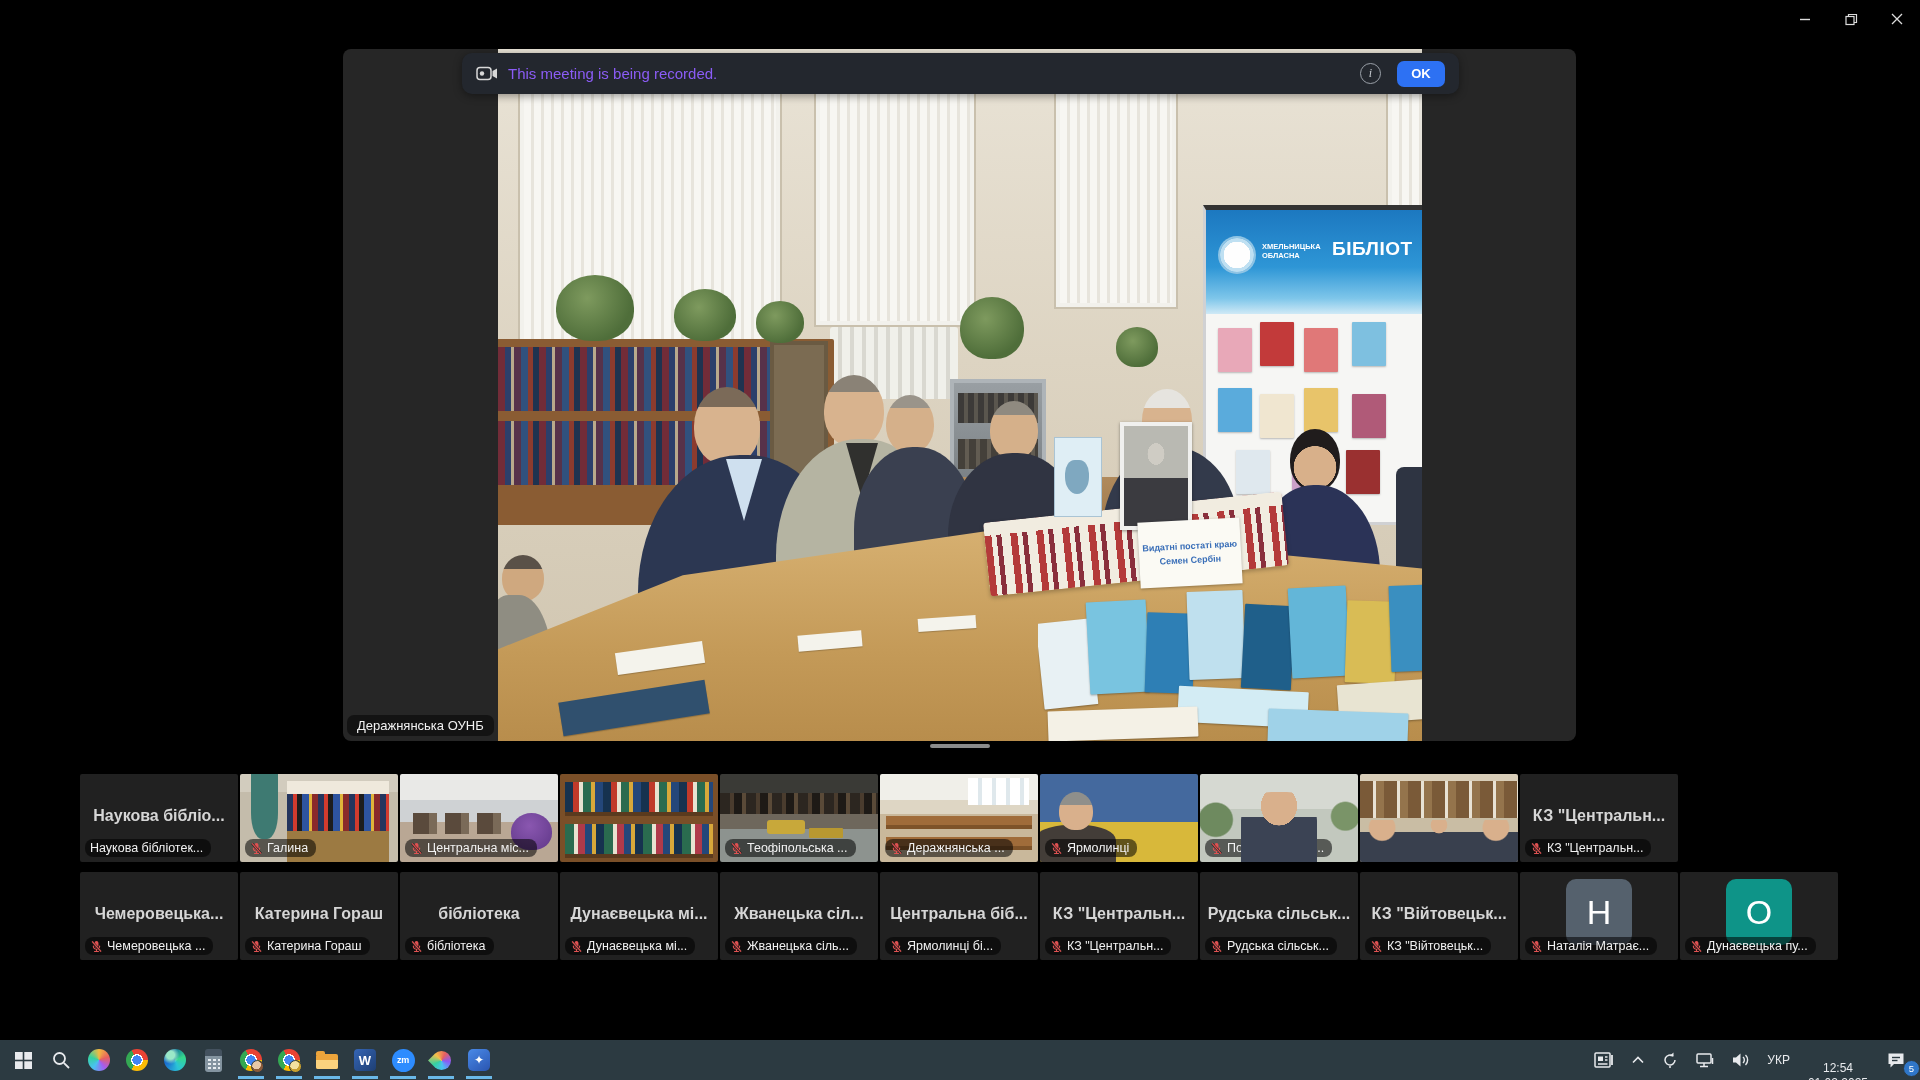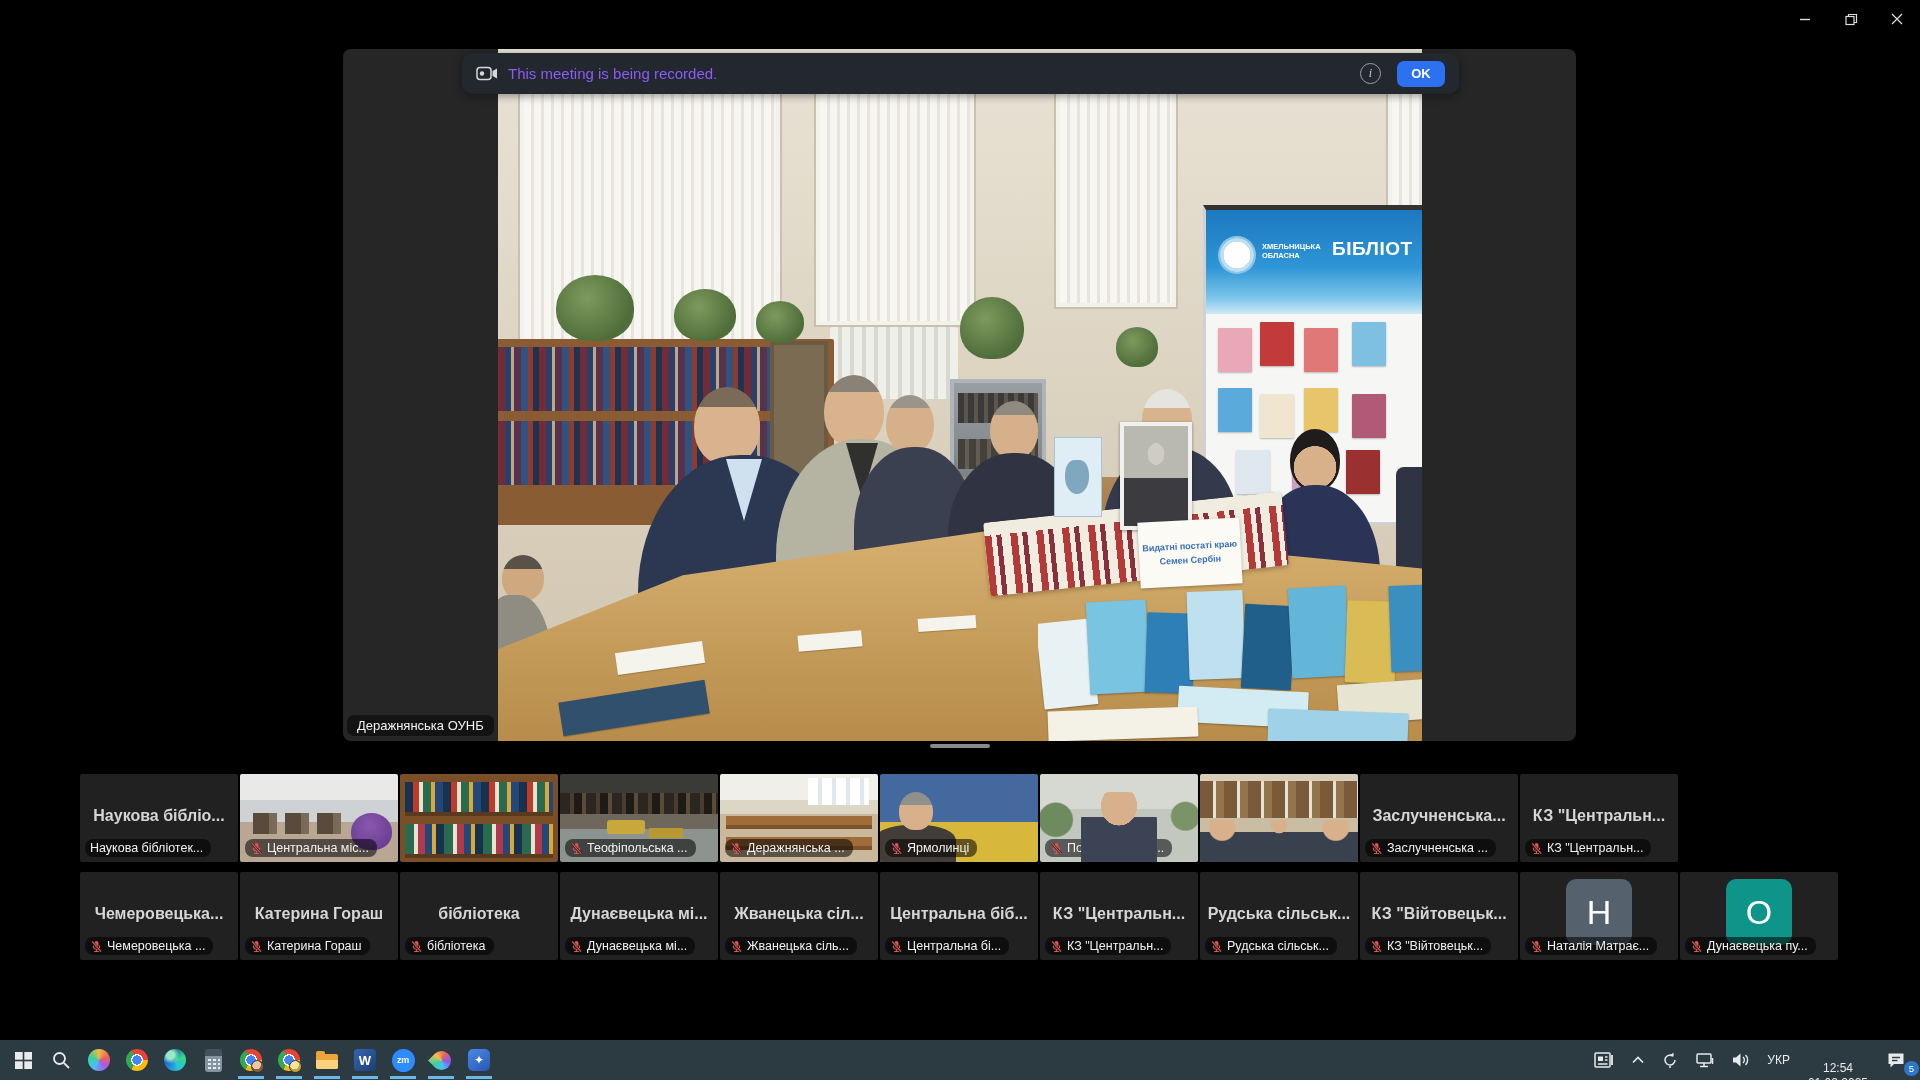--- a/index.html
+++ b/index.html
@@ -377,20 +377,31 @@
 
 <div class="drag-handle"></div>
 
 <div class="strip" id="row1">
     <div class="tile">
       <div class="bigname">Наукова бібліо...</div>
       <div class="tlabel">
         <span>Наукова бібліотек...</span>
       </div>
     </div>
+    <div class="tile video sc-galyna">
+      <div class="tlabel">
+        <svg class="mic" width="13" height="13" viewBox="0 0 16 16">
+          <path d="M8 1.3a2.4 2.4 0 0 1 2.4 2.4v3.4a2.4 2.4 0 1 1-4.8 0V3.7A2.4 2.4 0 0 1 8 1.3z" fill="#e05252"></path>
+          <path d="M3.4 7.4a.7.7 0 0 1 1.4.1 3.2 3.2 0 0 0 6.4 0 .7.7 0 0 1 1.4-.1 4.6 4.6 0 0 1-3.9 4.4v1.6h1.7a.7.7 0 1 1 0 1.4H5.6a.7.7 0 1 1 0-1.4h1.7v-1.6A4.6 4.6 0 0 1 3.4 7.4z" fill="#e05252"></path>
+          <line x1="2.6" y1="1.8" x2="13.6" y2="14.2" stroke="#1d1d1d" stroke-width="2.6"></line>
+          <line x1="2.6" y1="1.8" x2="13.6" y2="14.2" stroke="#e05252" stroke-width="1.5"></line>
+        </svg>
+        <span>Галина</span>
+      </div>
+    </div>
     <div class="tile video sc-central">
       <div class="tlabel">
         <svg class="mic" width="13" height="13" viewBox="0 0 16 16">
           <path d="M8 1.3a2.4 2.4 0 0 1 2.4 2.4v3.4a2.4 2.4 0 1 1-4.8 0V3.7A2.4 2.4 0 0 1 8 1.3z" fill="#e05252"></path>
           <path d="M3.4 7.4a.7.7 0 0 1 1.4.1 3.2 3.2 0 0 0 6.4 0 .7.7 0 0 1 1.4-.1 4.6 4.6 0 0 1-3.9 4.4v1.6h1.7a.7.7 0 1 1 0 1.4H5.6a.7.7 0 1 1 0-1.4h1.7v-1.6A4.6 4.6 0 0 1 3.4 7.4z" fill="#e05252"></path>
           <line x1="2.6" y1="1.8" x2="13.6" y2="14.2" stroke="#1d1d1d" stroke-width="2.6"></line>
           <line x1="2.6" y1="1.8" x2="13.6" y2="14.2" stroke="#e05252" stroke-width="1.5"></line>
         </svg>
         <span>Центральна міс...</span>
       </div>
@@ -452,32 +463,20 @@
     </div>
     <div class="tile video sc-bilohirska">
       <div class="tlabel">
         <svg class="mic" width="13" height="13" viewBox="0 0 16 16">
           <path d="M8 1.3a2.4 2.4 0 0 1 2.4 2.4v3.4a2.4 2.4 0 1 1-4.8 0V3.7A2.4 2.4 0 0 1 8 1.3z" fill="#e05252"></path>
           <path d="M3.4 7.4a.7.7 0 0 1 1.4.1 3.2 3.2 0 0 0 6.4 0 .7.7 0 0 1 1.4-.1 4.6 4.6 0 0 1-3.9 4.4v1.6h1.7a.7.7 0 1 1 0 1.4H5.6a.7.7 0 1 1 0-1.4h1.7v-1.6A4.6 4.6 0 0 1 3.4 7.4z" fill="#e05252"></path>
           <line x1="2.6" y1="1.8" x2="13.6" y2="14.2" stroke="#1d1d1d" stroke-width="2.6"></line>
           <line x1="2.6" y1="1.8" x2="13.6" y2="14.2" stroke="#e05252" stroke-width="1.5"></line>
         </svg>
         <span>КЗ"Білогірська ...</span>
-      </div>
-    </div>
-    <div class="tile">
-      <div class="bigname">Заслучненська...</div>
-      <div class="tlabel">
-        <svg class="mic" width="13" height="13" viewBox="0 0 16 16">
-          <path d="M8 1.3a2.4 2.4 0 0 1 2.4 2.4v3.4a2.4 2.4 0 1 1-4.8 0V3.7A2.4 2.4 0 0 1 8 1.3z" fill="#e05252"></path>
-          <path d="M3.4 7.4a.7.7 0 0 1 1.4.1 3.2 3.2 0 0 0 6.4 0 .7.7 0 0 1 1.4-.1 4.6 4.6 0 0 1-3.9 4.4v1.6h1.7a.7.7 0 1 1 0 1.4H5.6a.7.7 0 1 1 0-1.4h1.7v-1.6A4.6 4.6 0 0 1 3.4 7.4z" fill="#e05252"></path>
-          <line x1="2.6" y1="1.8" x2="13.6" y2="14.2" stroke="#1d1d1d" stroke-width="2.6"></line>
-          <line x1="2.6" y1="1.8" x2="13.6" y2="14.2" stroke="#e05252" stroke-width="1.5"></line>
-        </svg>
-        <span>Заслучненська ...</span>
       </div>
     </div>
     <div class="tile">
       <div class="bigname">КЗ  "Центральн...</div>
       <div class="tlabel">
         <svg class="mic" width="13" height="13" viewBox="0 0 16 16">
           <path d="M8 1.3a2.4 2.4 0 0 1 2.4 2.4v3.4a2.4 2.4 0 1 1-4.8 0V3.7A2.4 2.4 0 0 1 8 1.3z" fill="#e05252"></path>
           <path d="M3.4 7.4a.7.7 0 0 1 1.4.1 3.2 3.2 0 0 0 6.4 0 .7.7 0 0 1 1.4-.1 4.6 4.6 0 0 1-3.9 4.4v1.6h1.7a.7.7 0 1 1 0 1.4H5.6a.7.7 0 1 1 0-1.4h1.7v-1.6A4.6 4.6 0 0 1 3.4 7.4z" fill="#e05252"></path>
           <line x1="2.6" y1="1.8" x2="13.6" y2="14.2" stroke="#1d1d1d" stroke-width="2.6"></line>
           <line x1="2.6" y1="1.8" x2="13.6" y2="14.2" stroke="#e05252" stroke-width="1.5"></line>
@@ -549,21 +548,21 @@
     </div>
     <div class="tile">
       <div class="bigname">Центральна біб...</div>
       <div class="tlabel">
         <svg class="mic" width="13" height="13" viewBox="0 0 16 16">
           <path d="M8 1.3a2.4 2.4 0 0 1 2.4 2.4v3.4a2.4 2.4 0 1 1-4.8 0V3.7A2.4 2.4 0 0 1 8 1.3z" fill="#e05252"></path>
           <path d="M3.4 7.4a.7.7 0 0 1 1.4.1 3.2 3.2 0 0 0 6.4 0 .7.7 0 0 1 1.4-.1 4.6 4.6 0 0 1-3.9 4.4v1.6h1.7a.7.7 0 1 1 0 1.4H5.6a.7.7 0 1 1 0-1.4h1.7v-1.6A4.6 4.6 0 0 1 3.4 7.4z" fill="#e05252"></path>
           <line x1="2.6" y1="1.8" x2="13.6" y2="14.2" stroke="#1d1d1d" stroke-width="2.6"></line>
           <line x1="2.6" y1="1.8" x2="13.6" y2="14.2" stroke="#e05252" stroke-width="1.5"></line>
         </svg>
-        <span>Центральна бі...</span>
+        <span>Ярмолинці бі...</span>
       </div>
     </div>
     <div class="tile">
       <div class="bigname">КЗ  "Центральн...</div>
       <div class="tlabel">
         <svg class="mic" width="13" height="13" viewBox="0 0 16 16">
           <path d="M8 1.3a2.4 2.4 0 0 1 2.4 2.4v3.4a2.4 2.4 0 1 1-4.8 0V3.7A2.4 2.4 0 0 1 8 1.3z" fill="#e05252"></path>
           <path d="M3.4 7.4a.7.7 0 0 1 1.4.1 3.2 3.2 0 0 0 6.4 0 .7.7 0 0 1 1.4-.1 4.6 4.6 0 0 1-3.9 4.4v1.6h1.7a.7.7 0 1 1 0 1.4H5.6a.7.7 0 1 1 0-1.4h1.7v-1.6A4.6 4.6 0 0 1 3.4 7.4z" fill="#e05252"></path>
           <line x1="2.6" y1="1.8" x2="13.6" y2="14.2" stroke="#1d1d1d" stroke-width="2.6"></line>
           <line x1="2.6" y1="1.8" x2="13.6" y2="14.2" stroke="#e05252" stroke-width="1.5"></line>

